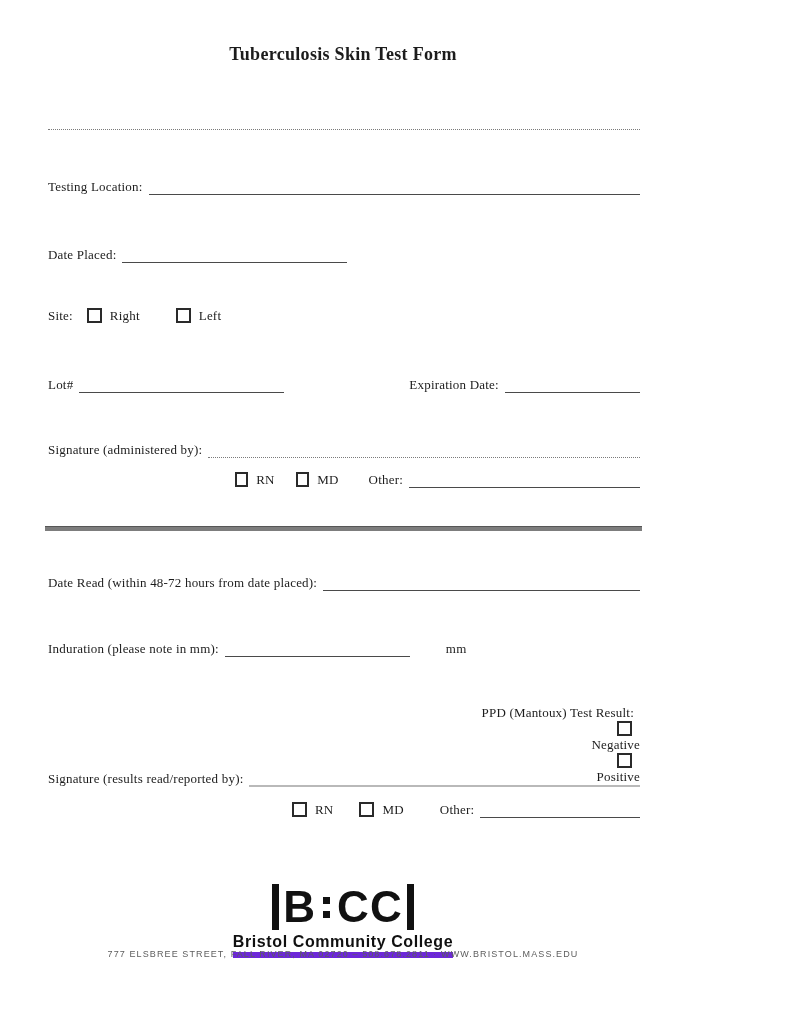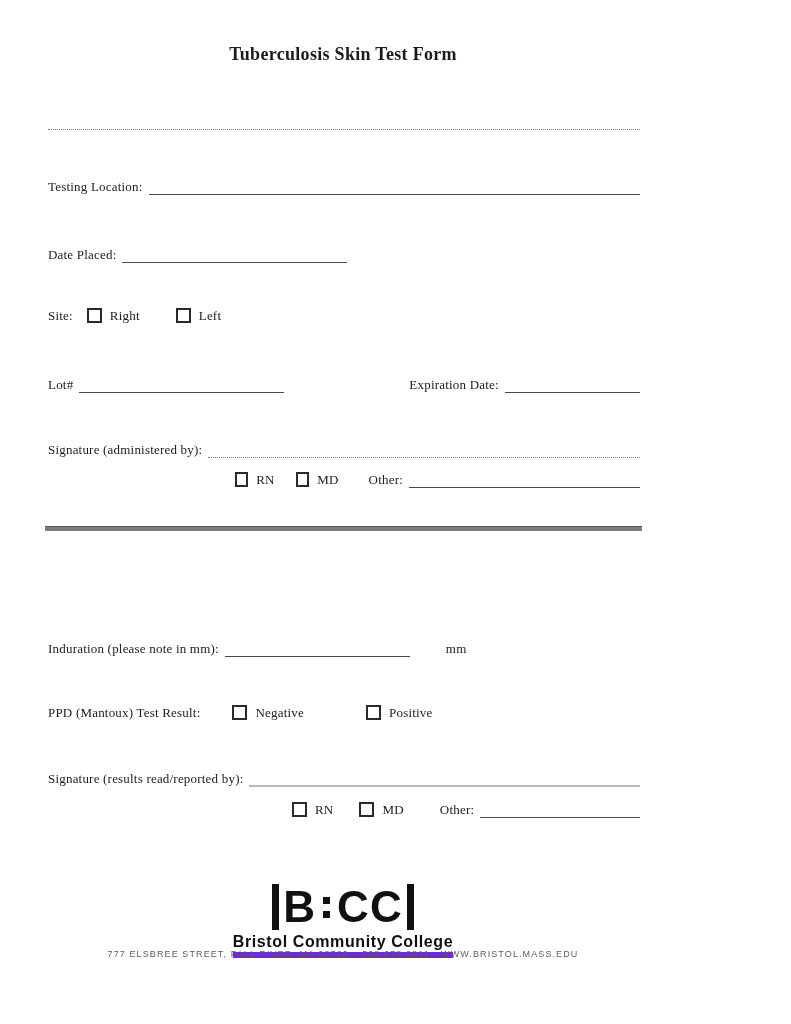--- a/index.html
+++ b/index.html
@@ -125,28 +125,32 @@
     <span class="gap-s"></span>
     <span class="checkbox"></span>
     <span class="cb-label">MD</span>
     <span class="gap-m"></span>
     <span class="label">Other:</span>
     <span class="line" style="width:278px;align-self:flex-end;"></span>
   </div>
 
   <div class="divider"></div>
 
+  <div class="row" style="top:574px;">
+    <span class="label">Date Read (within 48-72 hours from date placed):</span>
+    <span class="fill"></span>
+  </div>
 
   <div class="row" style="top:640px;">
     <span class="label">Induration (please note in mm):</span>
     <span class="line" style="width:185px;"></span>
     <span class="label" style="padding-left:2px;margin-left:34px;">mm</span>
   </div>
 
-  <div class="row" style="top:705px;align-items:flex-end;">
+  <div class="row" style="top:705px;align-items:flex-end;flex-direction:column;">
     <span class="label">PPD (Mantoux) Test Result:</span>
     <span class="gap-s"></span>
     <span class="checkbox"></span>
     <span class="cb-label">Negative</span>
     <span class="gap-m"></span>
     <span class="gap-s"></span>
     <span class="checkbox"></span>
     <span class="cb-label">Positive</span>
   </div>
 

